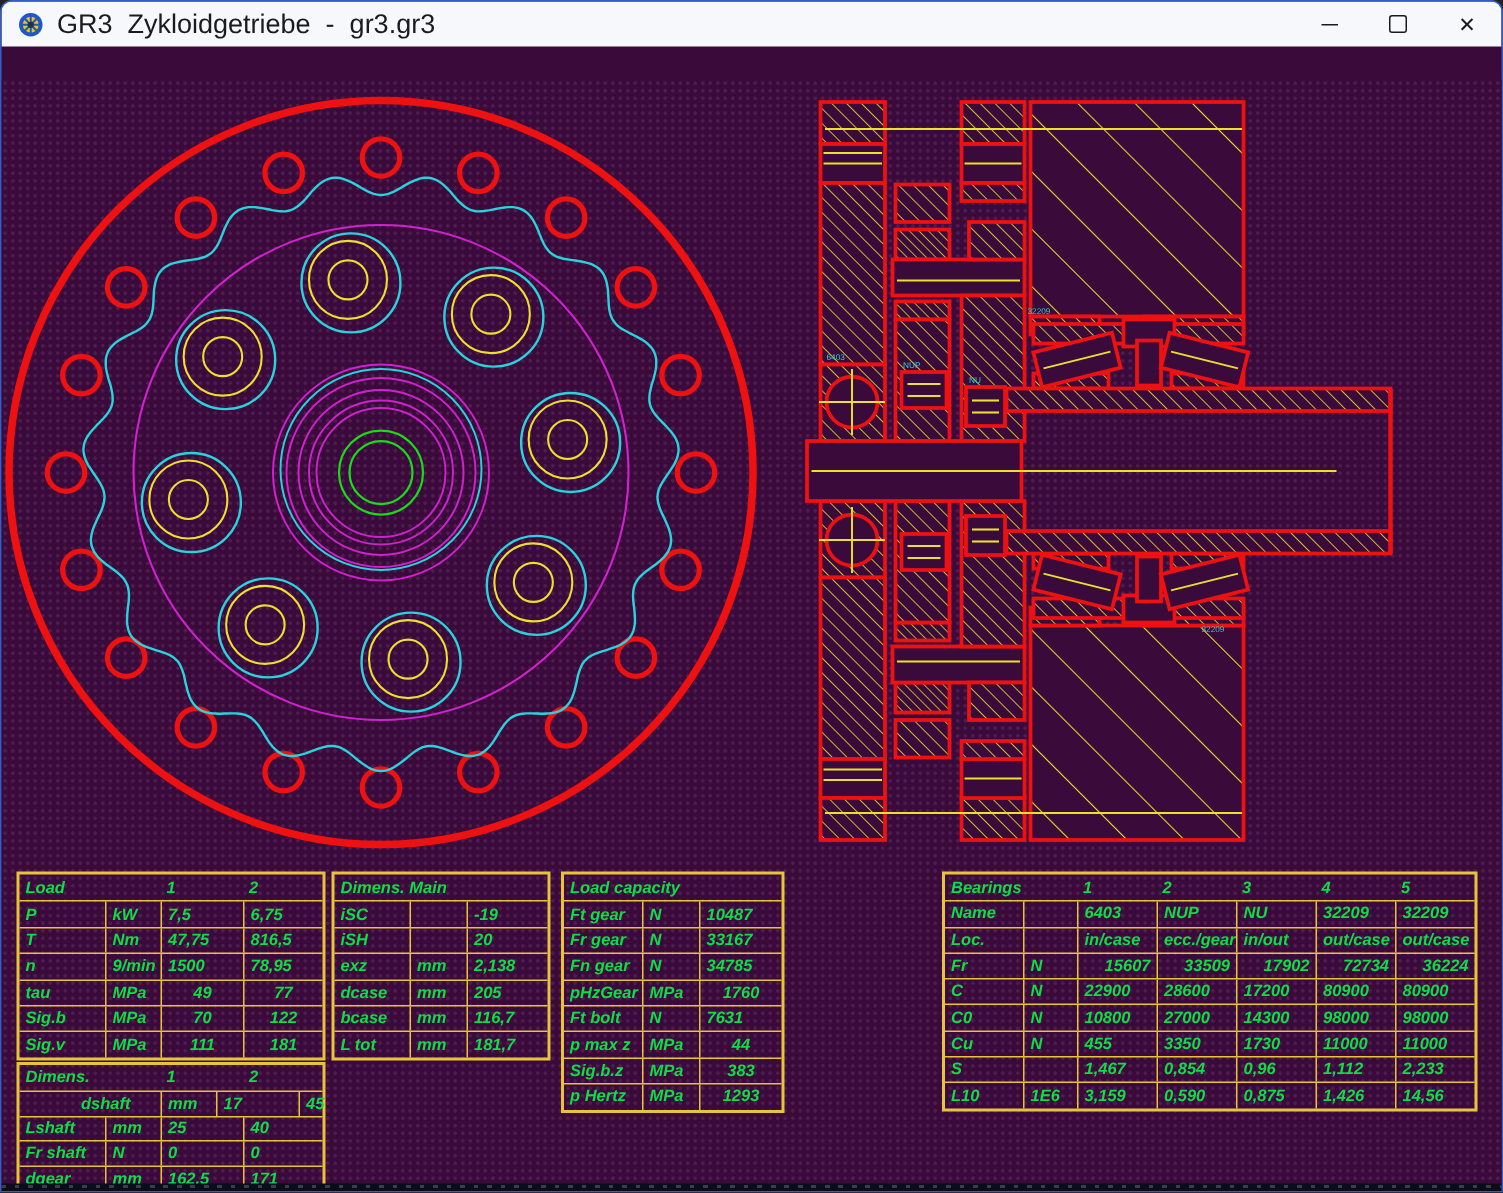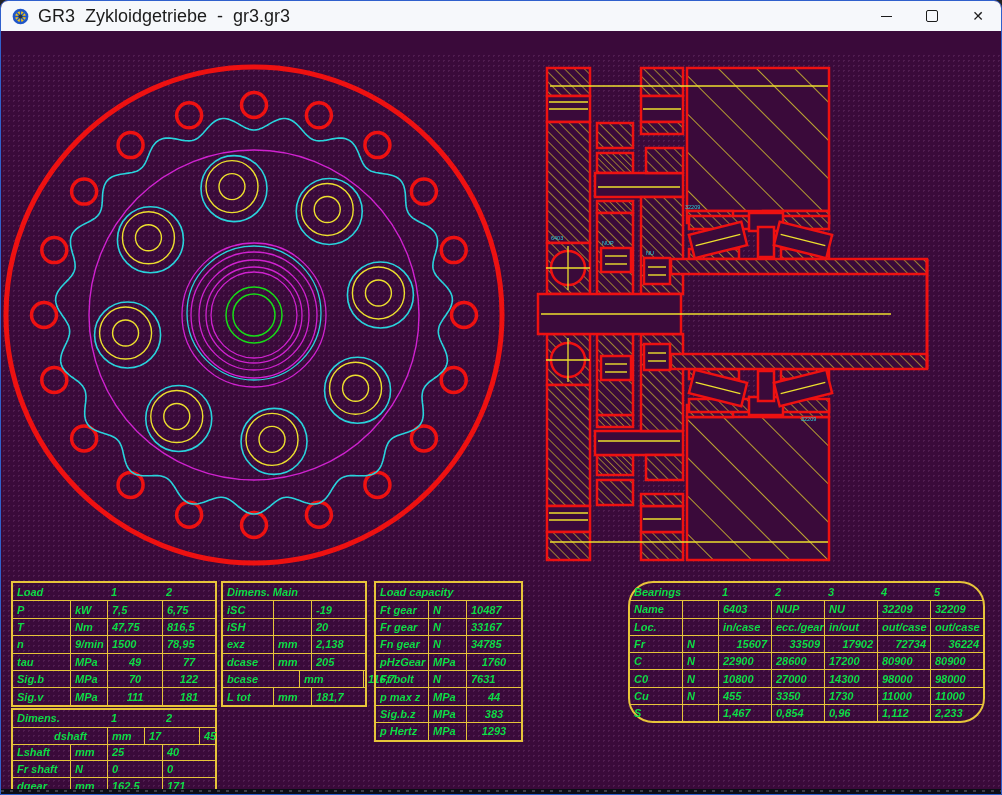--- a/index.html
+++ b/index.html
@@ -388,21 +388,21 @@
         <div class="trow" style="height: 17.4px; grid-template-columns: 50px 38px 56px;">
           <div class="tcell">exz</div>
           <div class="tcell">mm</div>
           <div class="tcell">2,138</div>
         </div>
         <div class="trow" style="height: 17.4px; grid-template-columns: 50px 38px 56px;">
           <div class="tcell">dcase</div>
           <div class="tcell">mm</div>
           <div class="tcell">205</div>
         </div>
-        <div class="trow" style="height: 17.4px; grid-template-columns: 50px 38px 56px; gap: 26px;">
+        <div class="trow" style="height: 17.4px; grid-template-columns: 50px 38px 56px;">
           <div class="tcell">bcase</div>
           <div class="tcell">mm</div>
           <div class="tcell">116,7</div>
         </div>
         <div class="trow" style="height: 17.4px; grid-template-columns: 50px 38px 56px;">
           <div class="tcell">L tot</div>
           <div class="tcell">mm</div>
           <div class="tcell">181,7</div>
         </div>
       </div>
@@ -444,21 +444,21 @@
           <div class="tcell">Sig.b.z</div>
           <div class="tcell">MPa</div>
           <div class="tcell c">383</div>
         </div>
         <div class="trow" style="height: 17.4px; grid-template-columns: 52px 38px 55px;">
           <div class="tcell">p Hertz</div>
           <div class="tcell">MPa</div>
           <div class="tcell c">1293</div>
         </div>
       </div>
-      <div class="tbl" style="left: 627px; top: 528px; width: 357px; border-radius: 25px;">
+      <div class="tbl" style="left: 627px; top: 528px; width: 357px;">
         <div class="trow hdr" style="height: 17.3px;">
           <span class="hspan" style="left: 4px;">Bearings</span>
           <span class="hspan" style="left: 92px;">1</span>
           <span class="hspan" style="left: 145px;">2</span>
           <span class="hspan" style="left: 198px;">3</span>
           <span class="hspan" style="left: 251px;">4</span>
           <span class="hspan" style="left: 304px;">5</span>
         </div>
         <div class="trow" style="height: 17.3px; grid-template-columns: 52px 36px 53px 53px 53px 53px 53px;">
           <div class="tcell">Name</div>
@@ -516,18 +516,27 @@
         </div>
         <div class="trow" style="height: 17.3px; grid-template-columns: 52px 36px 53px 53px 53px 53px 53px;">
           <div class="tcell">S</div>
           <div class="tcell"></div>
           <div class="tcell">1,467</div>
           <div class="tcell">0,854</div>
           <div class="tcell">0,96</div>
           <div class="tcell">1,112</div>
           <div class="tcell">2,233</div>
         </div>
+        <div class="trow" style="height: 17.3px; grid-template-columns: 52px 36px 53px 53px 53px 53px 53px;">
+          <div class="tcell">L10</div>
+          <div class="tcell">1E6</div>
+          <div class="tcell">3,159</div>
+          <div class="tcell">0,590</div>
+          <div class="tcell">0,875</div>
+          <div class="tcell">1,426</div>
+          <div class="tcell">14,56</div>
+        </div>
       </div>
     </div>
 
   <div id="statusbar"></div>
 
 </div>
 
 </body></html>

